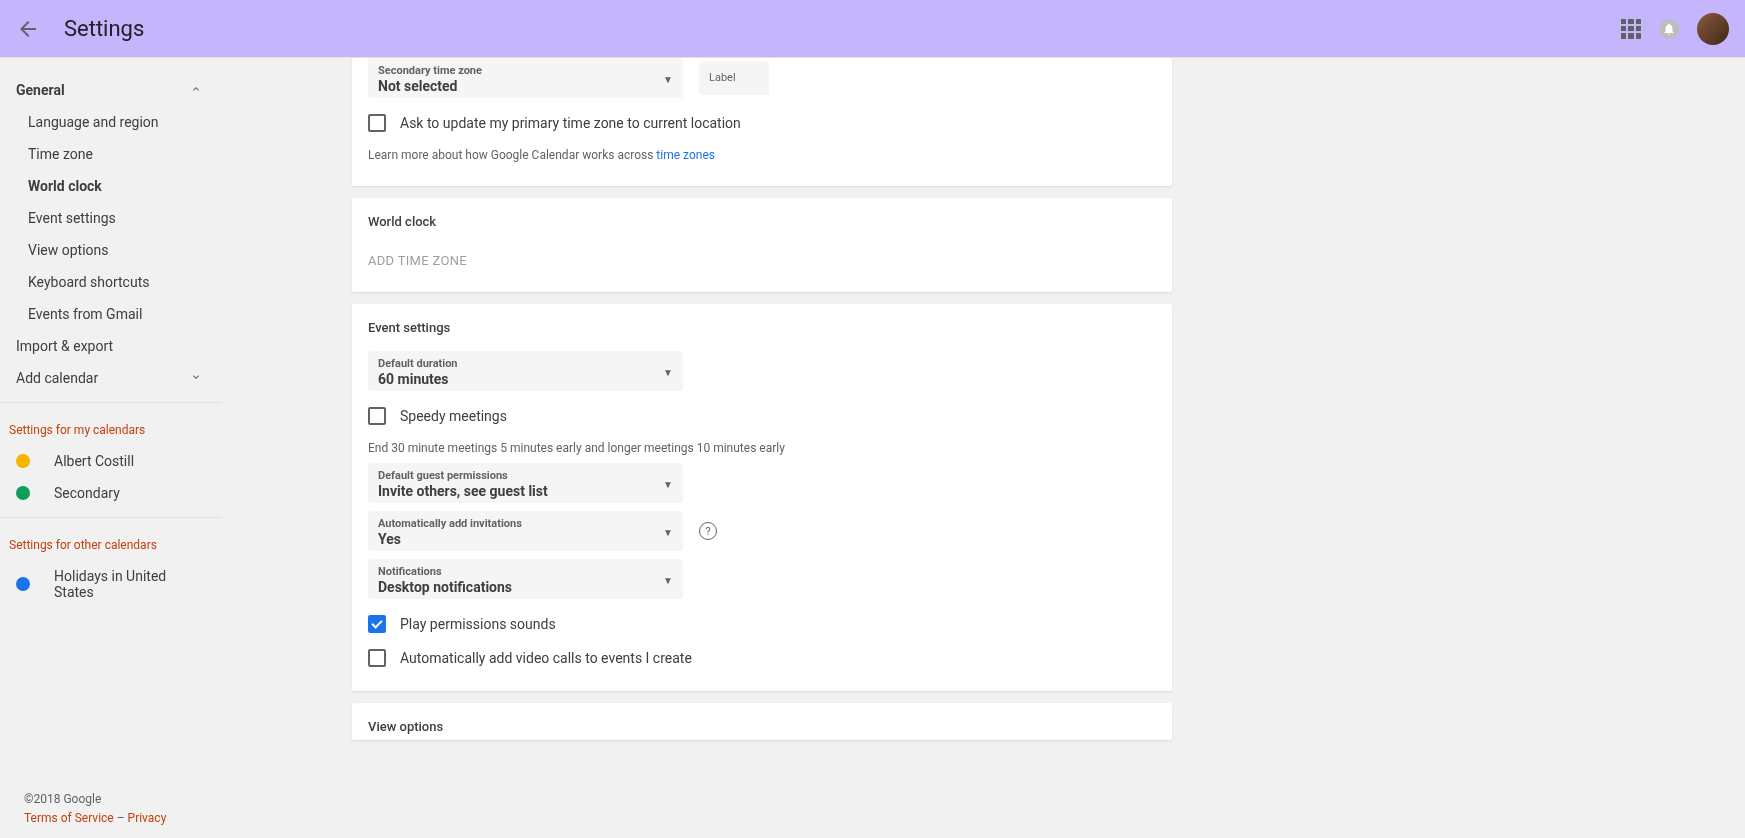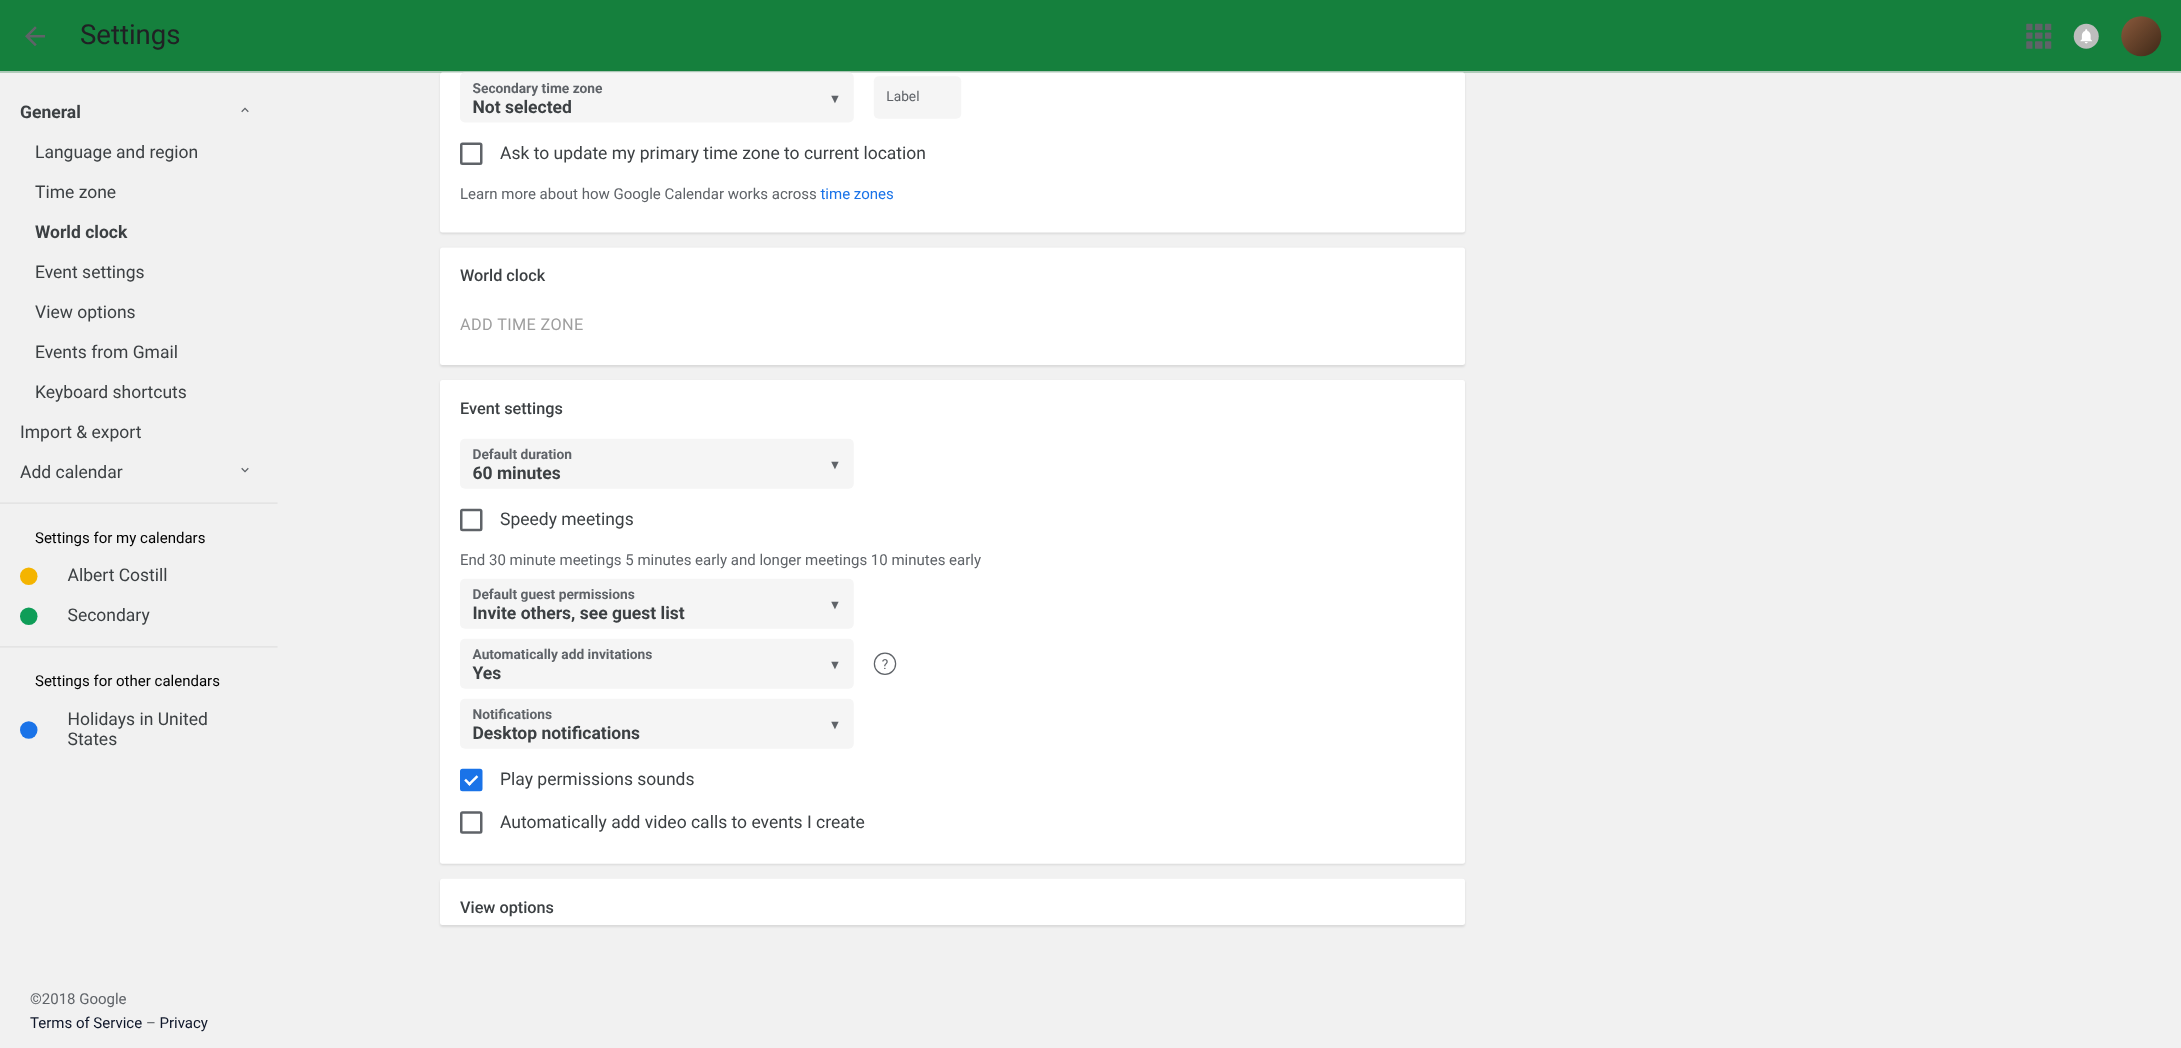--- a/index.html
+++ b/index.html
@@ -7,21 +7,21 @@
       padding: 0;
       box-sizing: border-box;
       font-family: 'Roboto', Arial, sans-serif;
     }
     body {
       background: #f1f1f1;
       color: #202124;
       font-size: 14px;
     }
     .header {
-      background: #15803d;
+      background: #c4b5fd;
       height: 58px;
       display: flex;
       align-items: center;
       padding: 0 16px;
       border-bottom: 1px solid #e0e0e0;
       justify-content: space-between;
     }
     .header-left {
       display: flex;
       align-items: center;
@@ -112,23 +112,23 @@
       cursor: pointer;
     }
     .nav-subitem.active {
       font-weight: 700;
     }
     .nav-chevron {
       color: #5f6368;
       margin-right: 4px;
     }
     .sidebar-label {
-      padding: 8px 28px;
+      padding: 8px 9px;
       font-size: 12px;
-      color: #000000;
+      color: #c2410c;
     }
     .calendar-item {
       padding: 8px 16px;
       display: flex;
       align-items: center;
       gap: 24px;
       font-size: 14px;
       color: #3c4043;
       cursor: pointer;
     }
@@ -140,21 +140,21 @@
     }
     .sidebar-footer {
       position: fixed;
       bottom: 10px;
       left: 24px;
       font-size: 12px;
       color: #5f6368;
       line-height: 1.6;
     }
     .sidebar-footer a {
-      color: #0f172a;
+      color: #c2410c;
       text-decoration: none;
       cursor: pointer;
       text-align: center;
     }
     .main {
       flex: 1;
       padding: 0 0 40px 130px;
       max-width: 950px;
     }
     .card {
@@ -323,22 +323,22 @@
           <svg width="12" height="12" viewBox="0 0 24 24">
               <path fill="#5f6368" d="M7.41 15.41L12 10.83l4.59 4.58L18 14l-6-6-6 6z"></path>
             </svg>
         </span>
       </div>
       <div class="nav-subitem">Language and region</div>
       <div class="nav-subitem">Time zone</div>
       <div class="nav-subitem active">World clock</div>
       <div class="nav-subitem">Event settings</div>
       <div class="nav-subitem">View options</div>
+      <div class="nav-subitem">Keyboard shortcuts</div>
       <div class="nav-subitem">Events from Gmail</div>
-      <div class="nav-subitem">Keyboard shortcuts</div>
       <div class="nav-item">Import &amp; export</div>
       <div class="nav-item">
         <span>Add calendar</span>
         <span class="nav-chevron">
           <svg width="12" height="12" viewBox="0 0 24 24">
               <path fill="#5f6368" d="M7.41 8.59L12 13.17l4.59-4.58L18 10l-6 6-6-6z"></path>
             </svg>
         </span>
       </div>
     </div>

